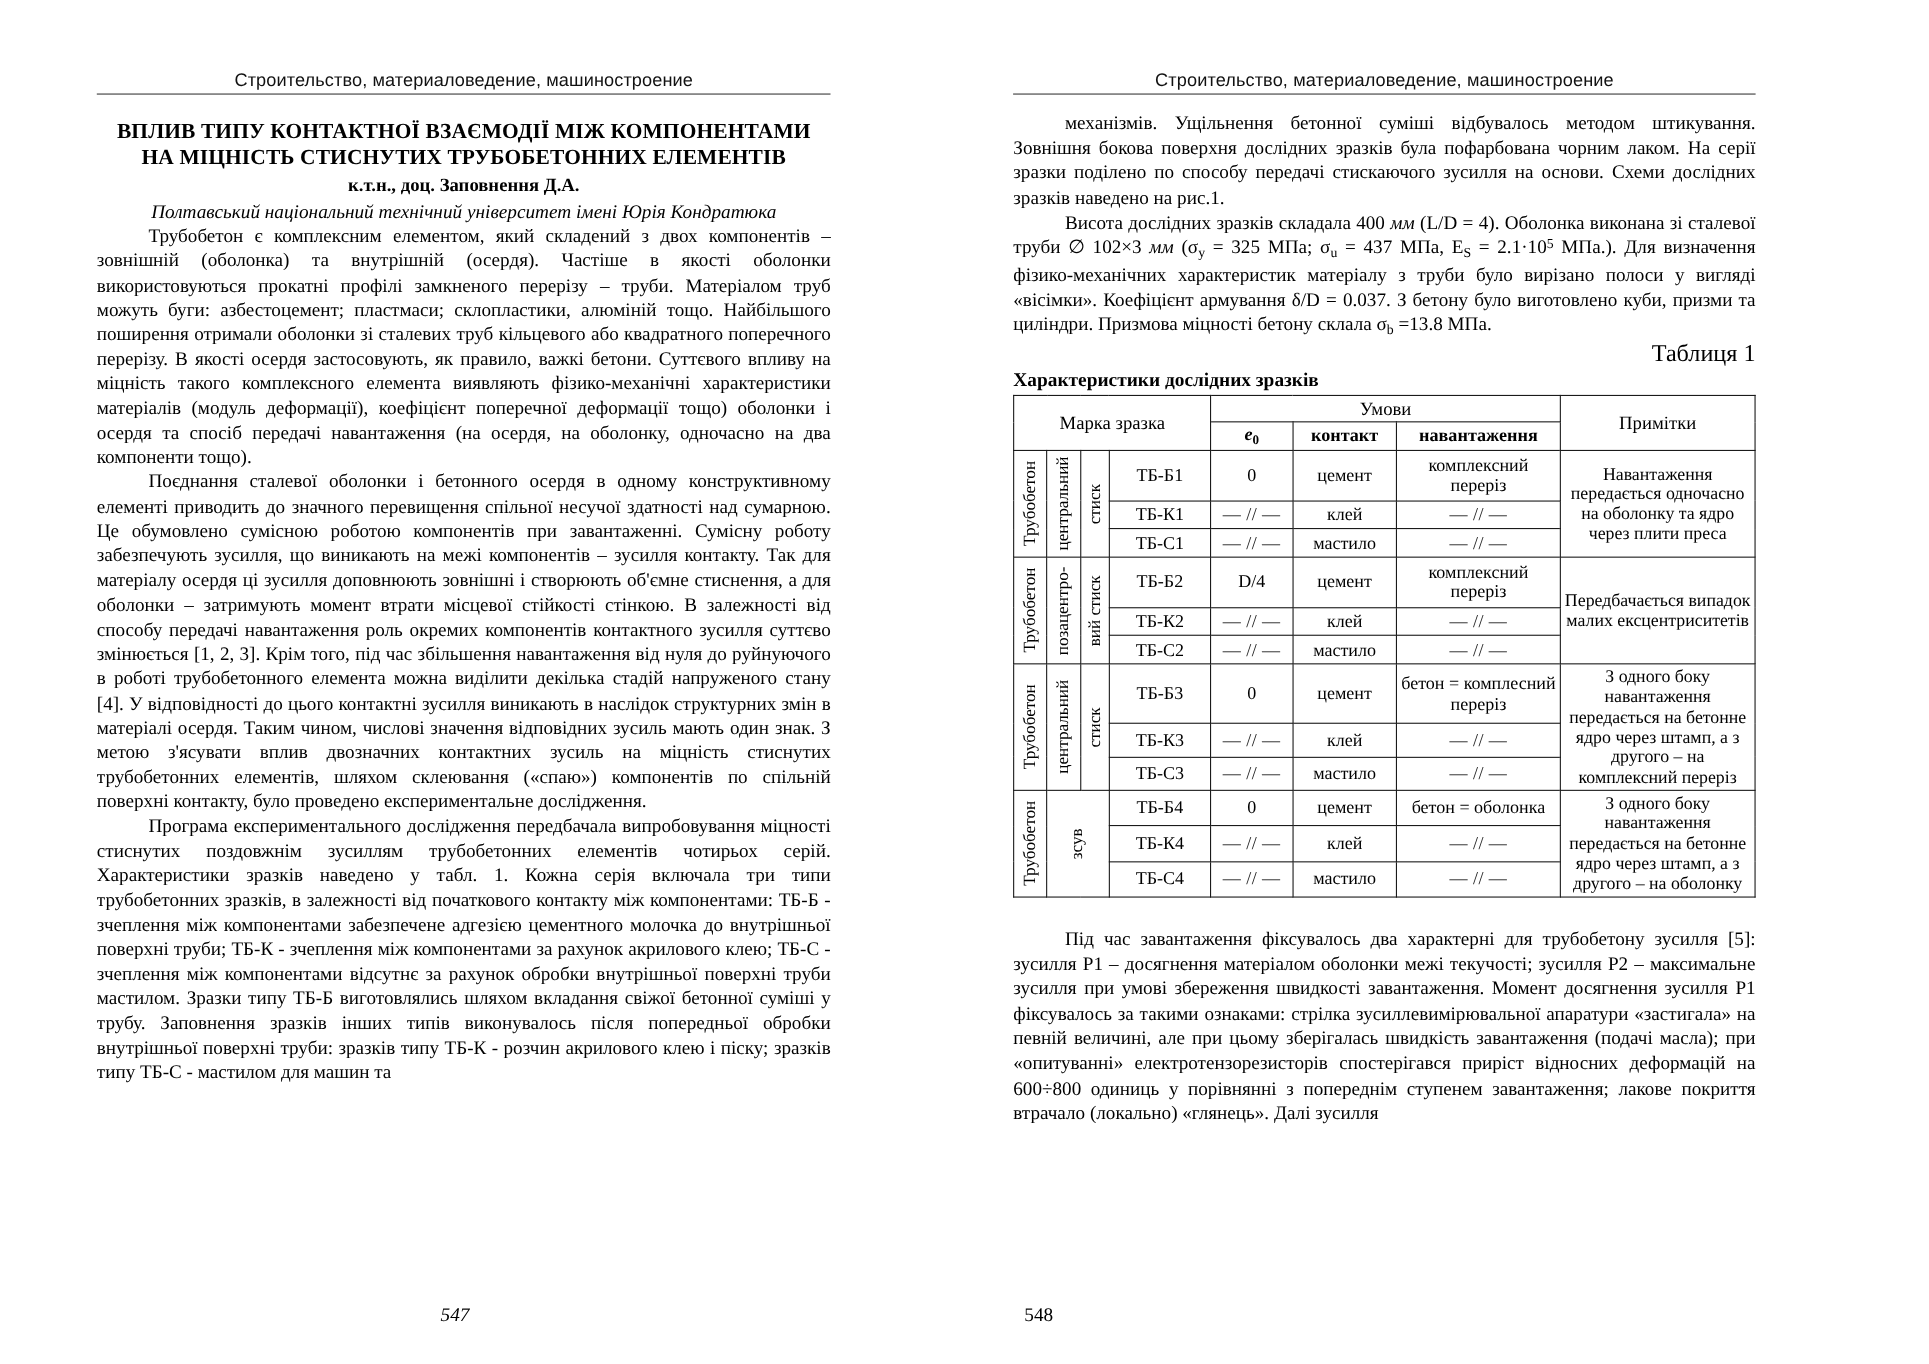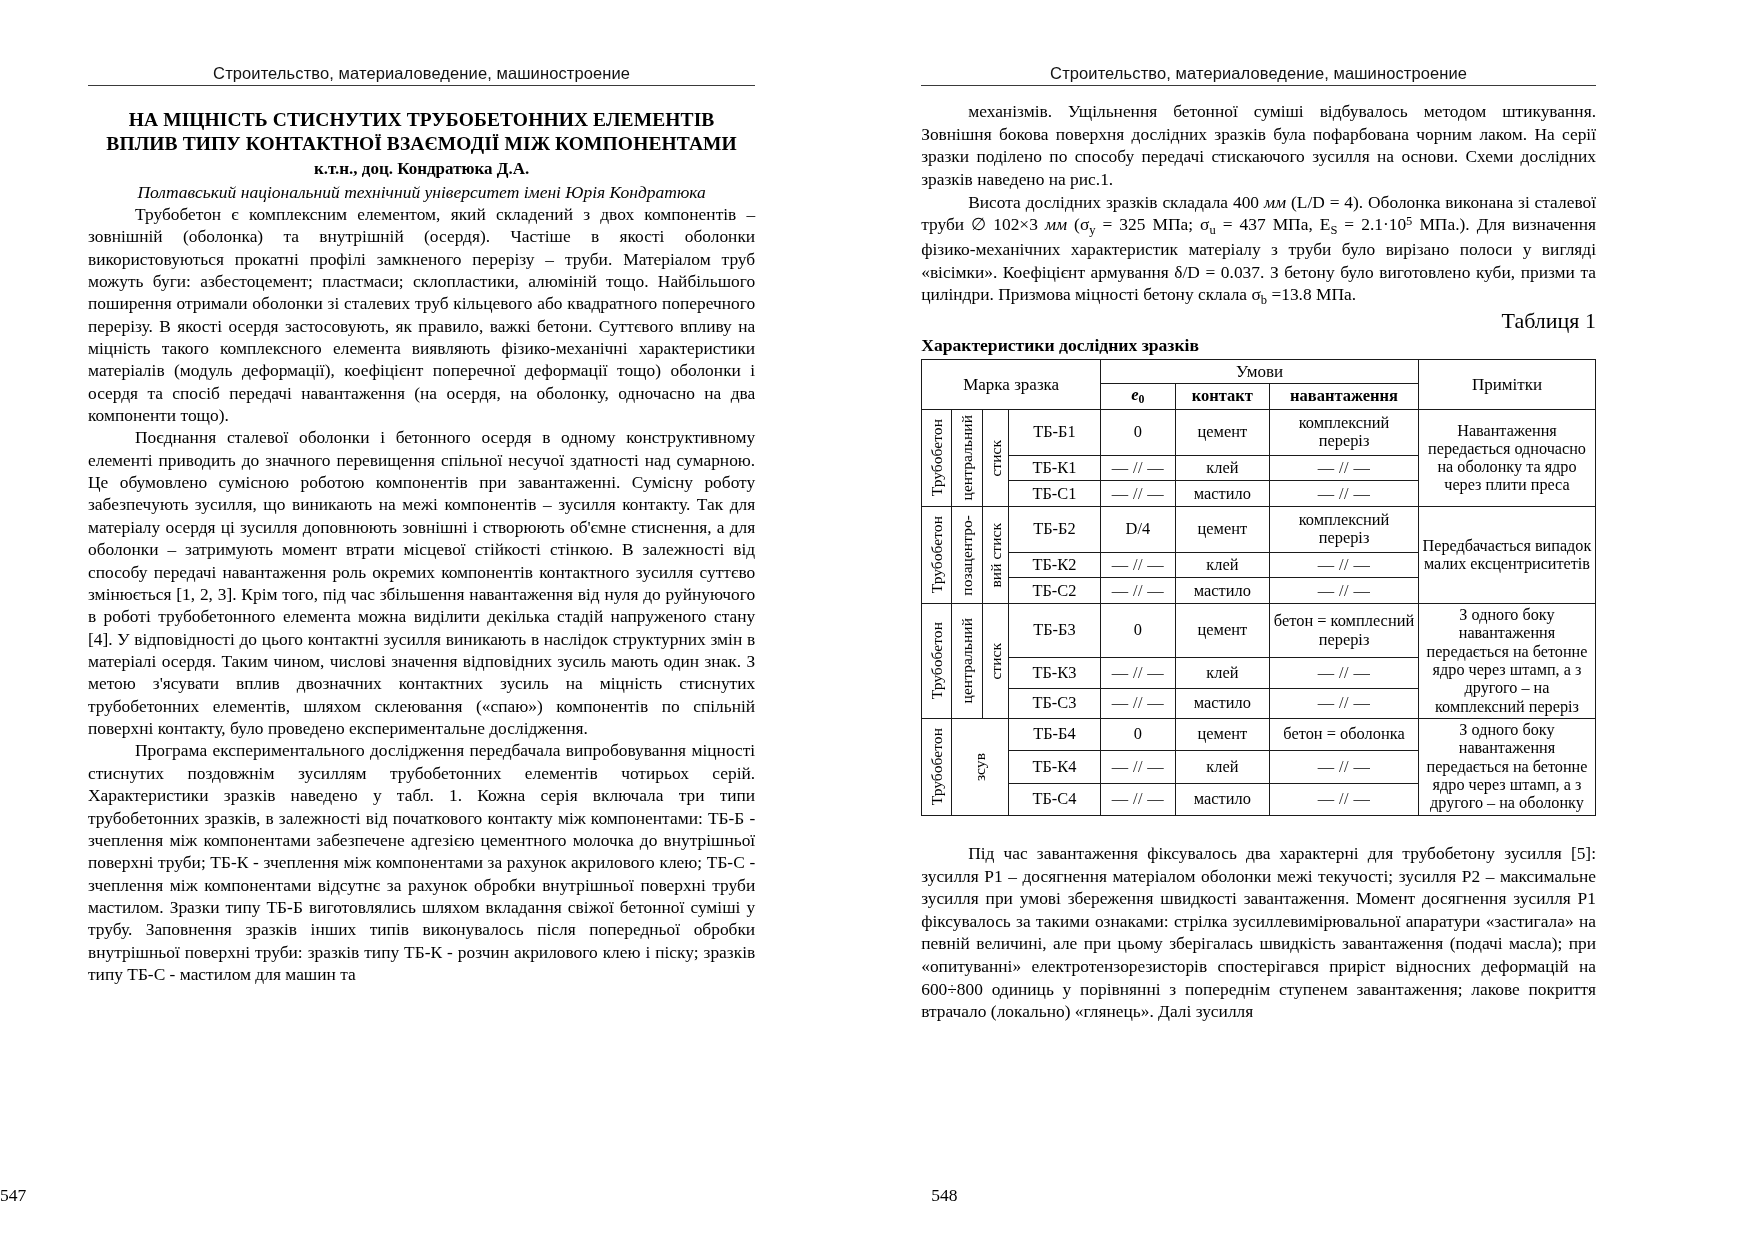--- a/index.html
+++ b/index.html
@@ -79,21 +79,21 @@
   p.body + p.body { margin-top: 0; }
 
   .rcol p.body { font-size: 17.4px; line-height: 1.30; }
 
   .folio {
     position: absolute;
     bottom: 34px;
     font-size: 17.5px;
     font-family: "Liberation Serif", serif;
   }
-  .folio-left { left: 0; right: 16px; text-align: left; }
+  .folio-left { left: 0; right: 16px; text-align: center; font-style: italic; }
   .folio-right { left: 88px; }
 
   sub { font-size: 0.72em; vertical-align: -0.28em; }
   sup { font-size: 0.72em; vertical-align: 0.42em; }
 
   
   .tbl-caption-row {
     text-align: right;
     font-size: 22px;
   }
@@ -155,23 +155,23 @@
 <body>
 
 <div class="spread">
 
   <div class="page page-left">
 
     <div class="running-head">Строительство, материаловедение, машиностроение</div>
     <div class="rule"></div>
 
     <div class="title-block">
+      <div class="art-title">ВПЛИВ ТИПУ КОНТАКТНОЇ ВЗАЄМОДІЇ МІЖ КОМПОНЕНТАМИ</div>
       <div class="art-title">НА МІЦНІСТЬ СТИСНУТИХ ТРУБОБЕТОННИХ ЕЛЕМЕНТІВ</div>
-      <div class="art-title">ВПЛИВ ТИПУ КОНТАКТНОЇ ВЗАЄМОДІЇ МІЖ КОМПОНЕНТАМИ</div>
-      <div class="authors">к.т.н., доц. Кондратюка Д.А.</div>
+      <div class="authors">к.т.н., доц. Заповнення Д.А.</div>
       <div class="affiliation">Полтавський національний технічний університет імені Юрія Кондратюка</div>
     </div>
 
     <p class="body first">Трубобетон є комплексним елементом, який складений з двох компонентів – зовнішній (оболонка) та внутрішній (осердя). Частіше в якості оболонки використовуються прокатні профілі замкненого перерізу – труби. Матеріалом труб можуть буги: азбестоцемент; пластмаси; склопластики, алюміній тощо. Найбільшого поширення отримали оболонки зі сталевих труб кільцевого або квадратного поперечного перерізу. В якості осердя застосовують, як правило, важкі бетони. Суттєвого впливу на міцність такого комплексного елемента виявляють фізико-механічні характеристики матеріалів (модуль деформації), коефіцієнт поперечної деформації тощо) оболонки і осердя та спосіб передачі навантаження (на осердя, на оболонку, одночасно на два компоненти тощо).</p>
     <p class="body">Поєднання сталевої оболонки і бетонного осердя в одному конструктивному елементі приводить до значного перевищення спільної несучої здатності над сумарною. Це обумовлено сумісною роботою компонентів при завантаженні. Сумісну роботу забезпечують зусилля, що виникають на межі компонентів – зусилля контакту. Так для матеріалу осердя ці зусилля доповнюють зовнішні і створюють об'ємне стиснення, а для оболонки – затримують момент втрати місцевої стійкості стінкою. В залежності від способу передачі навантаження роль окремих компонентів контактного зусилля суттєво змінюється [1, 2, 3]. Крім того, під час збільшення навантаження від нуля до руйнуючого в роботі трубобетонного елемента можна виділити декілька стадій напруженого стану [4]. У відповідності до цього контактні зусилля виникають в наслідок структурних змін в матеріалі осердя. Таким чином, числові значення відповідних зусиль мають один знак. З метою з'ясувати вплив двозначних контактних зусиль на міцність стиснутих трубобетонних елементів, шляхом склеювання («спаю») компонентів по спільній поверхні контакту, було проведено експериментальне дослідження.</p>
     <p class="body">Програма експериментального дослідження передбачала випробовування міцності стиснутих поздовжнім зусиллям трубобетонних елементів чотирьох серій. Характеристики зразків наведено у табл. 1. Кожна серія включала три типи трубобетонних зразків, в залежності від початкового контакту між компонентами: ТБ-Б - зчеплення між компонентами забезпечене адгезією цементного молочка до внутрішньої поверхні труби; ТБ-К - зчеплення між компонентами за рахунок акрилового клею; ТБ-С - зчеплення між компонентами відсутнє за рахунок обробки внутрішньої поверхні труби мастилом. Зразки типу ТБ-Б виготовлялись шляхом вкладання свіжої бетонної суміші у трубу. Заповнення зразків інших типів виконувалось після попередньої обробки внутрішньої поверхні труби: зразків типу ТБ-К - розчин акрилового клею і піску; зразків типу ТБ-С - мастилом для машин та</p>
 
     <div class="folio folio-left">547</div>
   </div>
 

